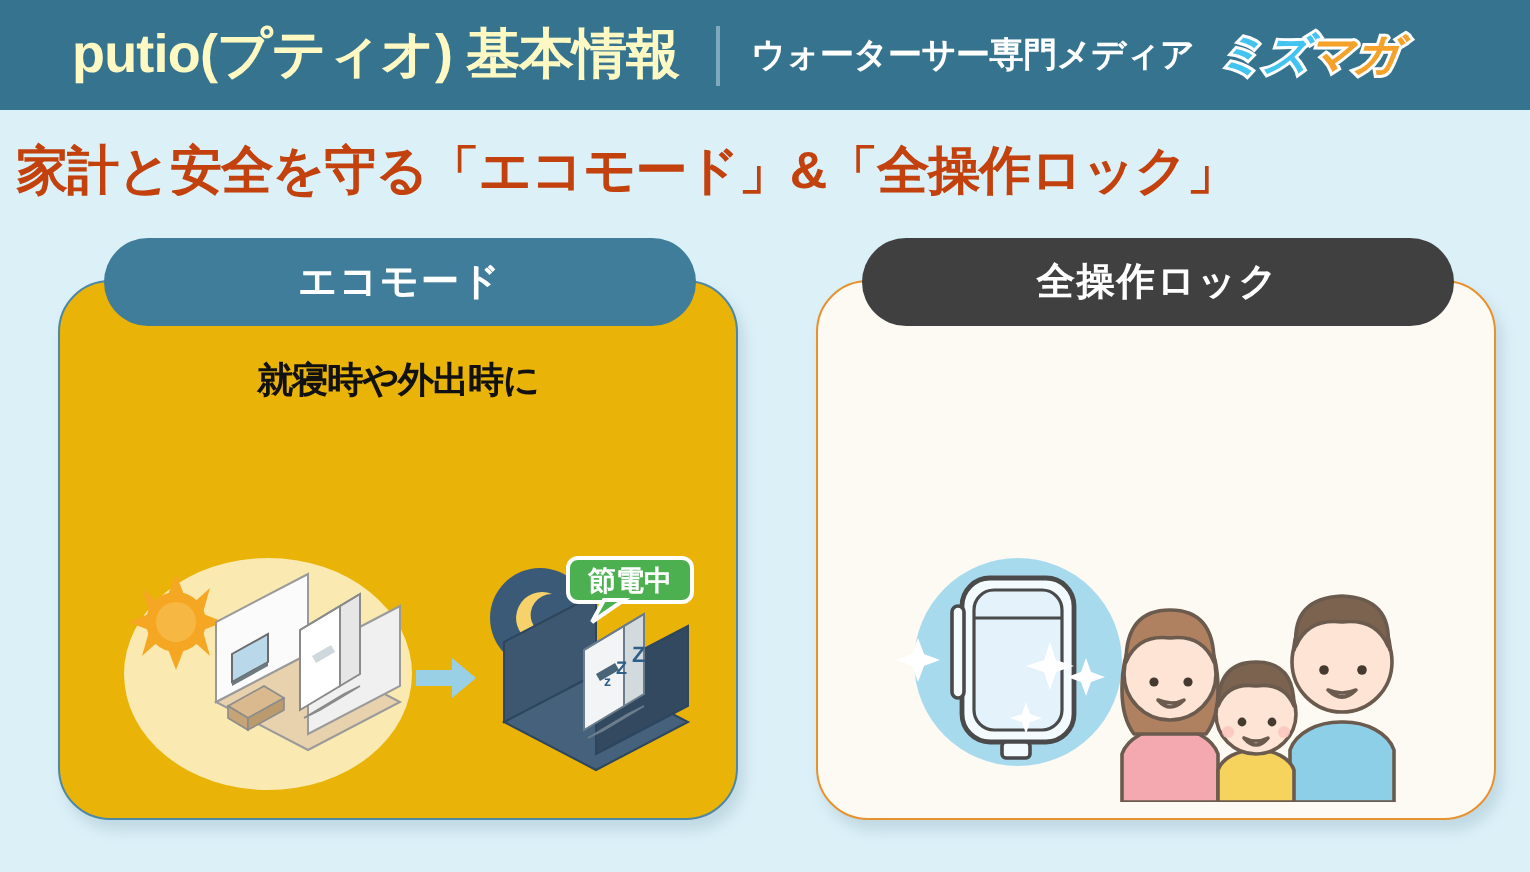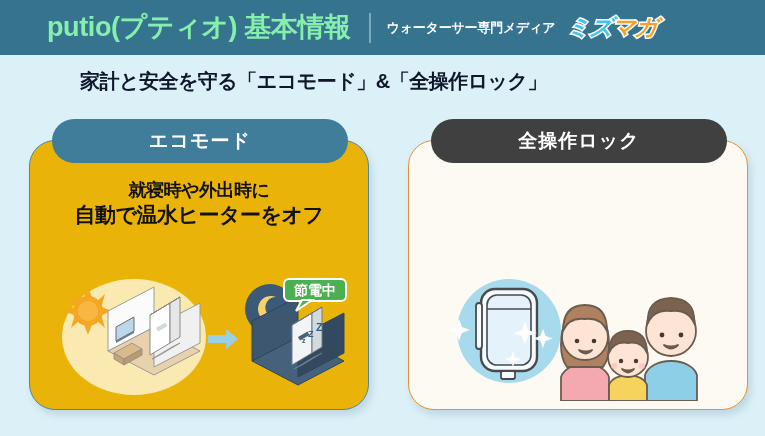--- a/index.html
+++ b/index.html
@@ -26,38 +26,38 @@
   #header-bar {
     position: absolute;
     left: 0; top: 0;
     width: 765px;
     height: 55px;
     background: #35738f;
     display: flex;
     align-items: center;
   }
   #brand-title {
-    margin-left: 47px;
-    color: #86efac;
+    margin-left: 36px;
+    color: #fef9c3;
     font-size: 27px;
     font-weight: bold;
     letter-spacing: -0.4px;
     white-space: nowrap;
     line-height: 1;
   }
   #header-divider {
     width: 2px;
     height: 30px;
     background: #7fa9bd;
     margin: 0 16px 0 18px;
     flex: none;
   }
   #header-tagline {
     color: #ffffff;
-    font-size: 13px;
+    font-size: 17px;
     font-weight: bold;
     white-space: nowrap;
     letter-spacing: -0.2px;
   }
   #site-logo {
     margin-left: 12px;
     font-size: 23px;
     font-weight: bold;
     font-style: italic;
     white-space: nowrap;
@@ -76,23 +76,23 @@
     paint-order: stroke fill;
   }
 
   
   #headline {
     position: absolute;
     left: 0;
     top: 68px;
     width: 627px;
     text-align: center;
-    font-size: 20px;
-    font-weight: bold;
-    color: #0f172a;
+    font-size: 26px;
+    font-weight: bold;
+    color: #c2410c;
     letter-spacing: -0.5px;
     white-space: nowrap;
   }
 
   
   .card {
     position: absolute;
     top: 140px;
     width: 340px;
     height: 270px;
@@ -190,21 +190,20 @@
     </span>
   </div>
 
   <div id="headline">家計と安全を守る「エコモード」&amp;「全操作ロック」</div>
 
   <div class="card" id="card-eco">
     <div class="card-header">エコモード</div>
 
     <div class="card-body">
       <div class="body-line small">就寝時や外出時に</div>
-      <div class="body-line big">自動で温水ヒーターをオフ</div>
     </div>
 
     <div class="illus">
       <svg width="340" height="128" viewBox="0 0 340 128" xmlns="http://www.w3.org/2000/svg">
 
         <ellipse cx="104" cy="64" rx="72" ry="58" fill="#fdf3cf" opacity="0.85"></ellipse>
 
         <g>
           <g fill="#f5a623">
             <polygon points="58,14 63,27 53,27"></polygon>

